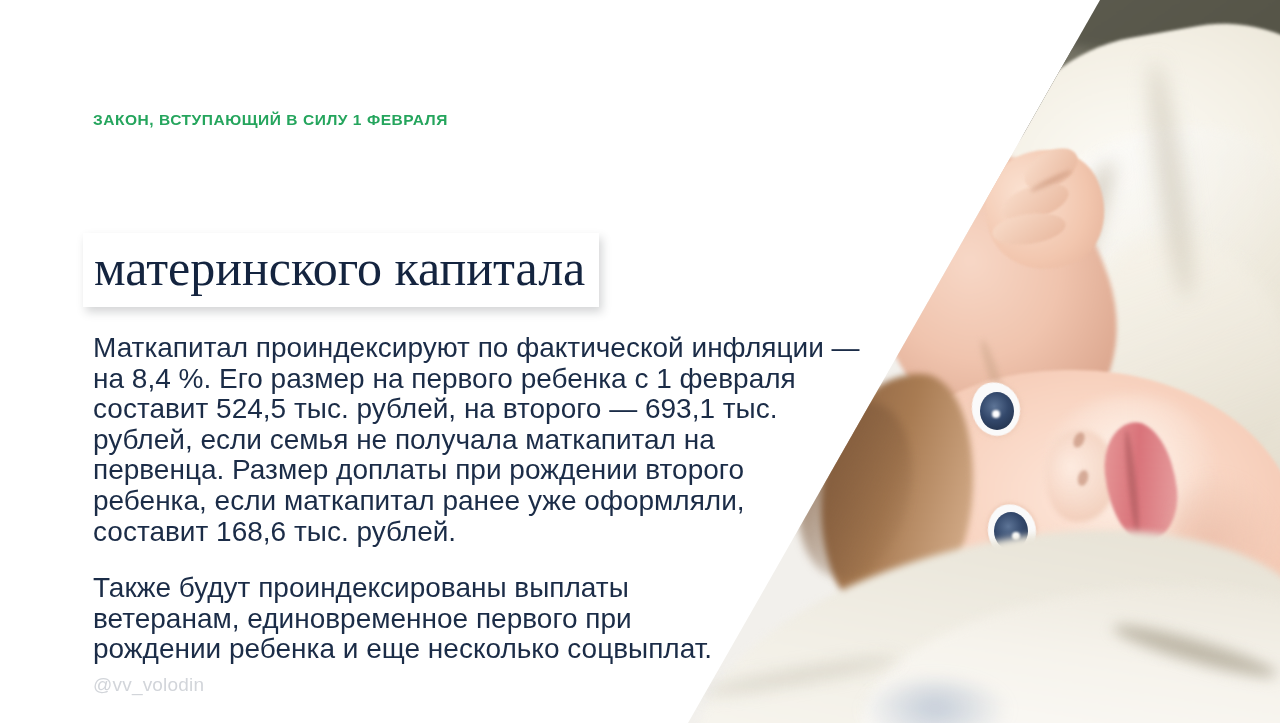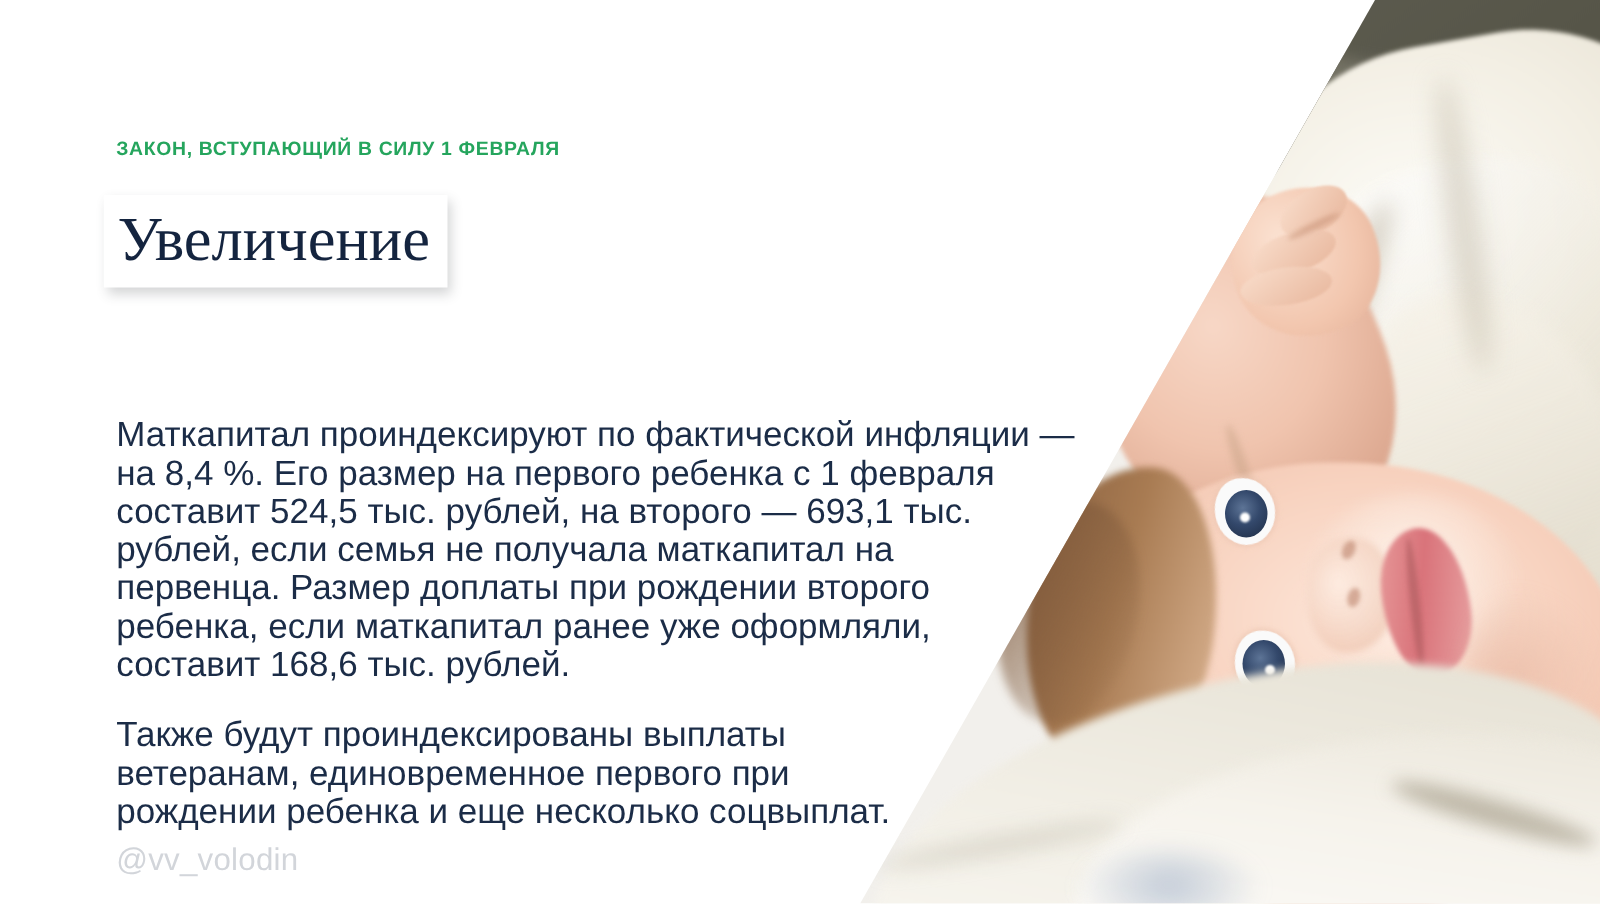--- a/index.html
+++ b/index.html
@@ -337,21 +337,21 @@
     font-size: 28px;
     line-height: 30.6px;
     width: 790px;
     white-space: pre-line;
   }
   #par-1 { top: 333px; }
   #par-2 { top: 573px; }
   #watermark {
     position: absolute;
     left: 93px; top: 674px;
-    font-size: 25px;
+    font-size: 19px;
     color: #d2d5da;
     letter-spacing: .2px;
   }
 </style>
 </head>
 <body>
 
 <div id="stage">
 
   <div id="photo-panel">
@@ -394,22 +394,22 @@
     <div class="blanket-front-2"></div>
     <div class="fold-crease"></div>
     <div class="fold-crease-2"></div>
     <div class="blue-hint"></div>
   </div>
 
   <div id="content">
 
     <div id="eyebrow">ЗАКОН, ВСТУПАЮЩИЙ В СИЛУ 1 ФЕВРАЛЯ</div>
 
-    <div class="headline-line" id="headline-1">Увеличение</div>
-
+
+    <div class="headline-line" id="headline-2">материнского капитала</div>
 
     <div class="body-par" id="par-1">Маткапитал проиндексируют по фактической инфляции —
 на 8,4 %. Его размер на первого ребенка с 1 февраля
 составит 524,5 тыс. рублей, на второго — 693,1 тыс.
 рублей, если семья не получала маткапитал на
 первенца. Размер доплаты при рождении второго
 ребенка, если маткапитал ранее уже оформляли,
 составит 168,6 тыс. рублей.</div>
 
     <div class="body-par" id="par-2">Также будут проиндексированы выплаты

